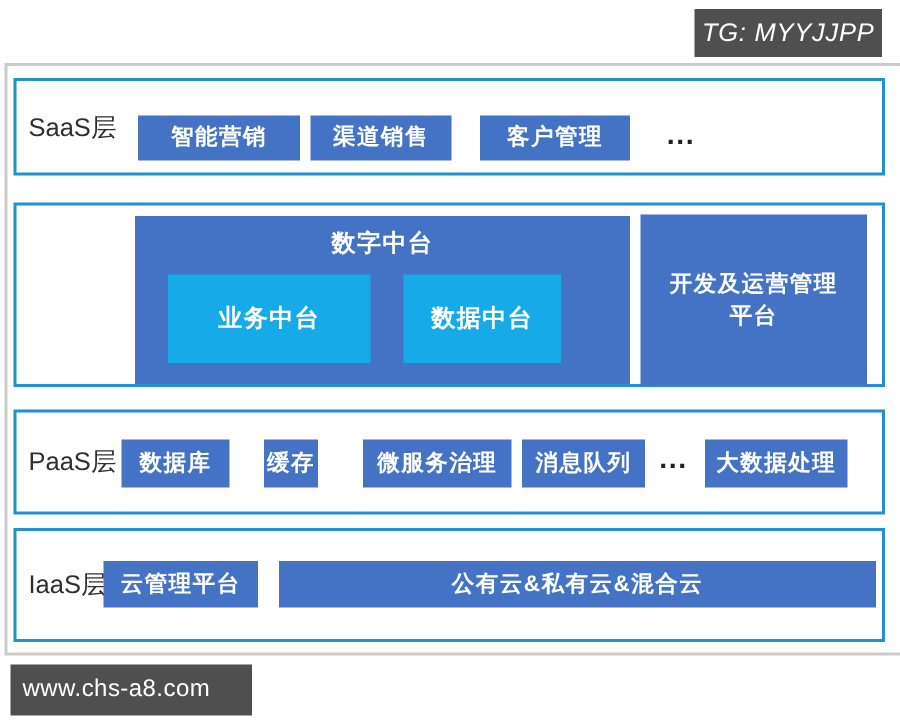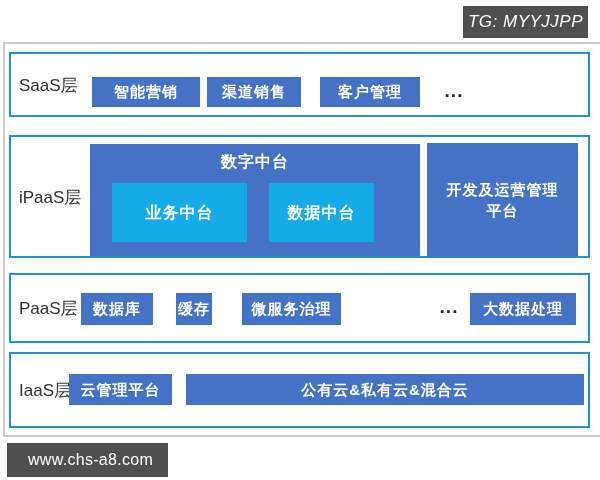--- a/index.html
+++ b/index.html
@@ -19,21 +19,21 @@
     color: #fff;
     box-sizing: border-box;
   }
   .tg-badge {
     left: 463px; top: 6px; width: 125px; height: 32px;
     line-height: 32px; text-align: center;
     font-size: 17px; letter-spacing: 0.5px; font-style: italic;
   }
   .site-badge {
     left: 7px; top: 443px; width: 161px; height: 34px;
-    line-height: 34px; padding-left: 21px;
+    line-height: 34px; padding-left: 8px;
     font-size: 16px; letter-spacing: 0.3px;
   }
 
   .outer-frame {
     position: absolute;
     left: 3px; top: 42px; width: 600px; height: 395px;
     border: 2px solid #cbcbcb;
     box-sizing: border-box;
     background: #ffffff;
   }
@@ -132,37 +132,37 @@
 
   <div class="layer-frame saas-frame">
     <div class="layer-label">SaaS层</div>
     <div class="blue-box" style="left:81px;width:108px;">智能营销</div>
     <div class="blue-box" style="left:309px;width:100px;">客户管理</div>
     <div class="blue-box" style="left:196px;width:94px;">渠道销售</div>
     <div class="dots" style="left:418px;width:50px;top:26px;">...</div>
   </div>
 
   <div class="layer-frame ipaas-frame">
-    <div class="layer-label">iPaaS层</div>
     <div class="digital-hub">
       <div class="digital-hub-title">数字中台</div>
       <div class="cyan-box" style="left:22px;width:135px;">业务中台</div>
       <div class="cyan-box" style="left:179px;width:105px;">数据中台</div>
     </div>
     <div class="ops-platform">开发及运营管理
 平台</div>
   </div>
 
   <div class="layer-frame paas-frame">
     <div class="layer-label">PaaS层</div>
     <div class="blue-box" style="left:70px;width:72px;">数据库</div>
     <div class="blue-box" style="left:165px;width:36px;">缓存</div>
     <div class="blue-box" style="left:231px;width:99px;">微服务治理</div>
+    <div class="blue-box" style="left:337px;width:82px;">消息队列</div>
     <div class="dots" style="left:420px;width:36px;top:21px;">...</div>
-    <div class="blue-box" style="left:459px;width:106px;">大数据处理</div>
+    <div class="blue-box" style="left:459px;width:95px;">大数据处理</div>
   </div>
 
   <div class="layer-frame iaas-frame">
     <div class="layer-label">IaaS层</div>
     <div class="blue-box" style="left:58px;width:103px;">云管理平台</div>
     <div class="blue-box" style="left:175px;width:398px;">公有云&amp;私有云&amp;混合云</div>
   </div>
 
   <div class="dark-badge site-badge">www.chs-a8.com</div>
 

